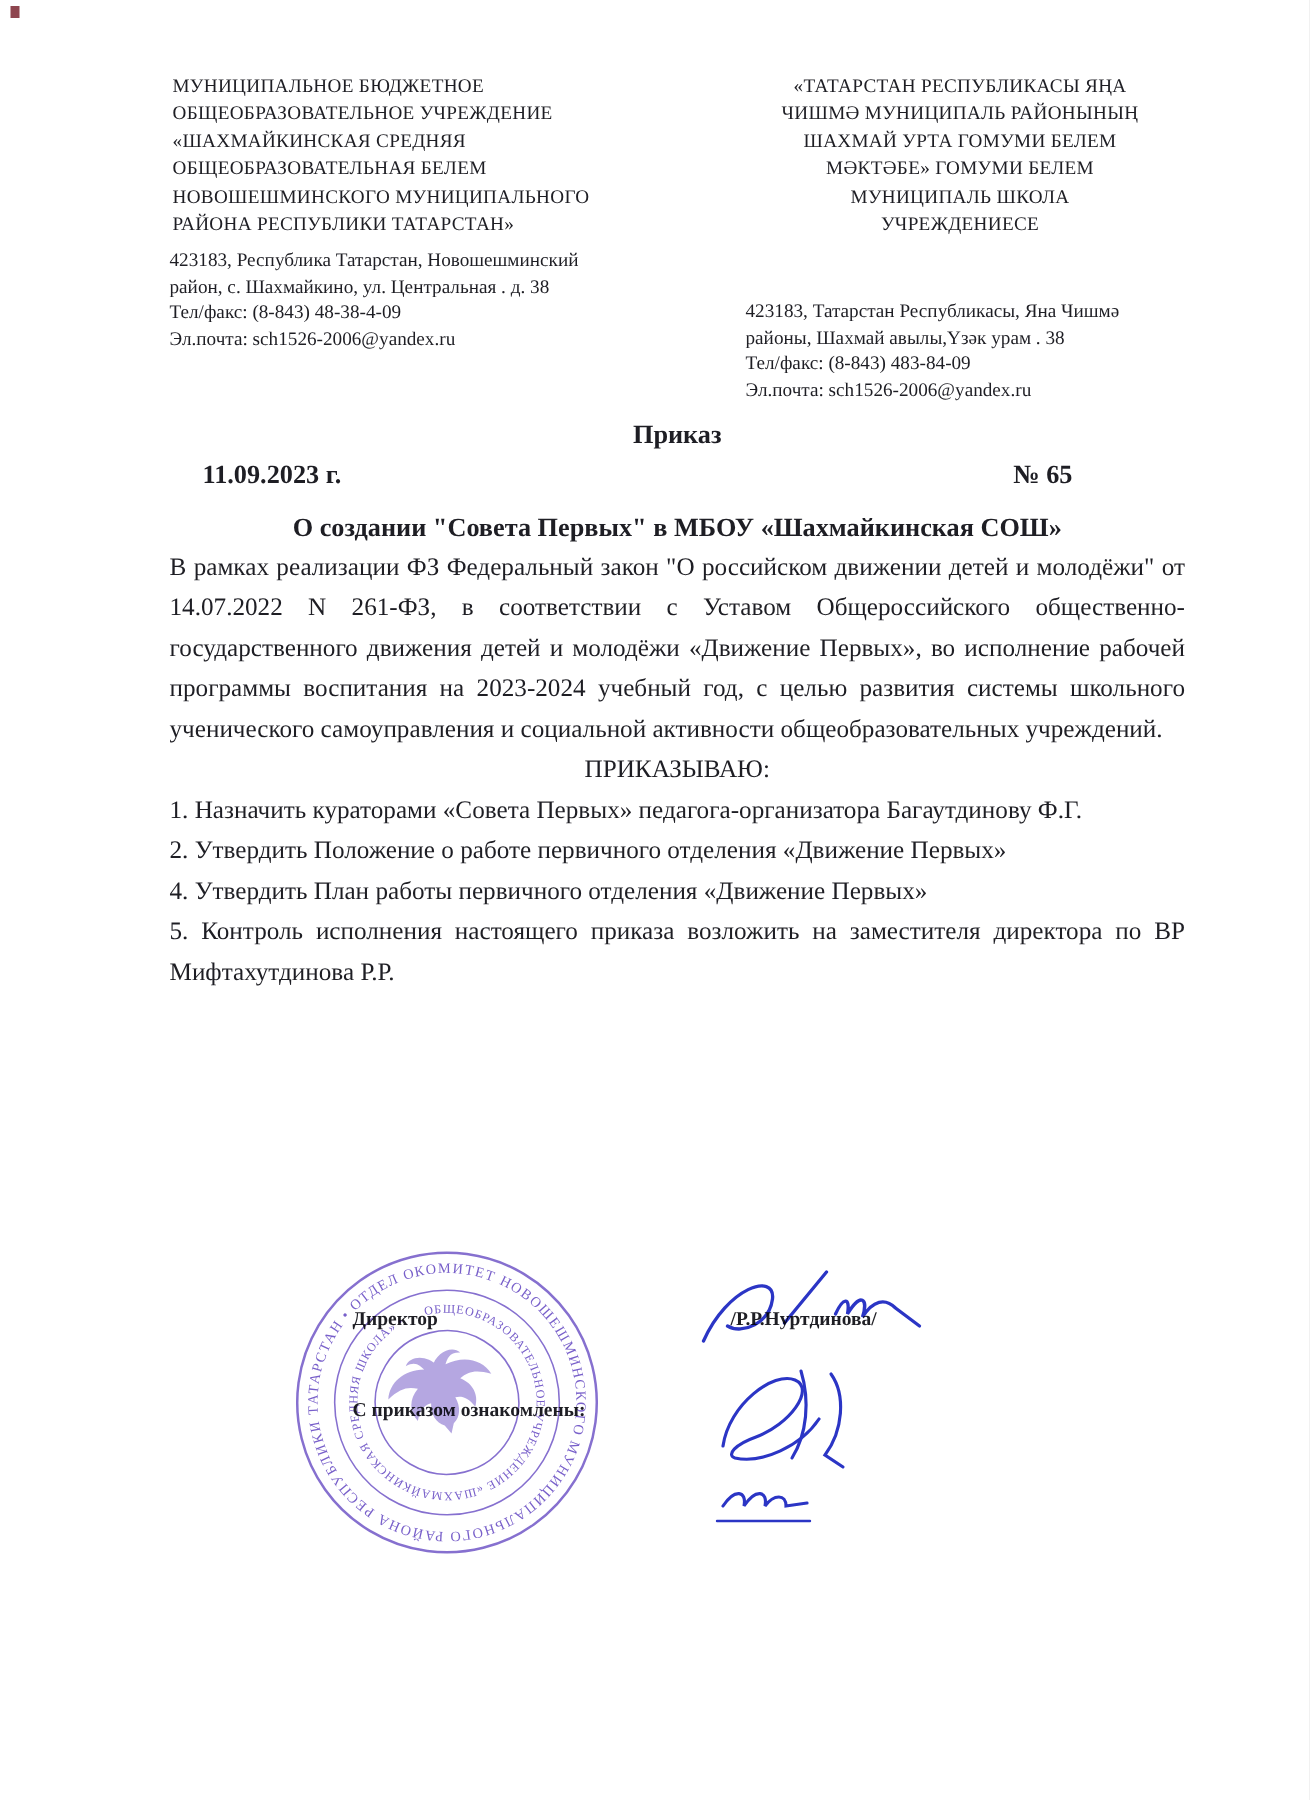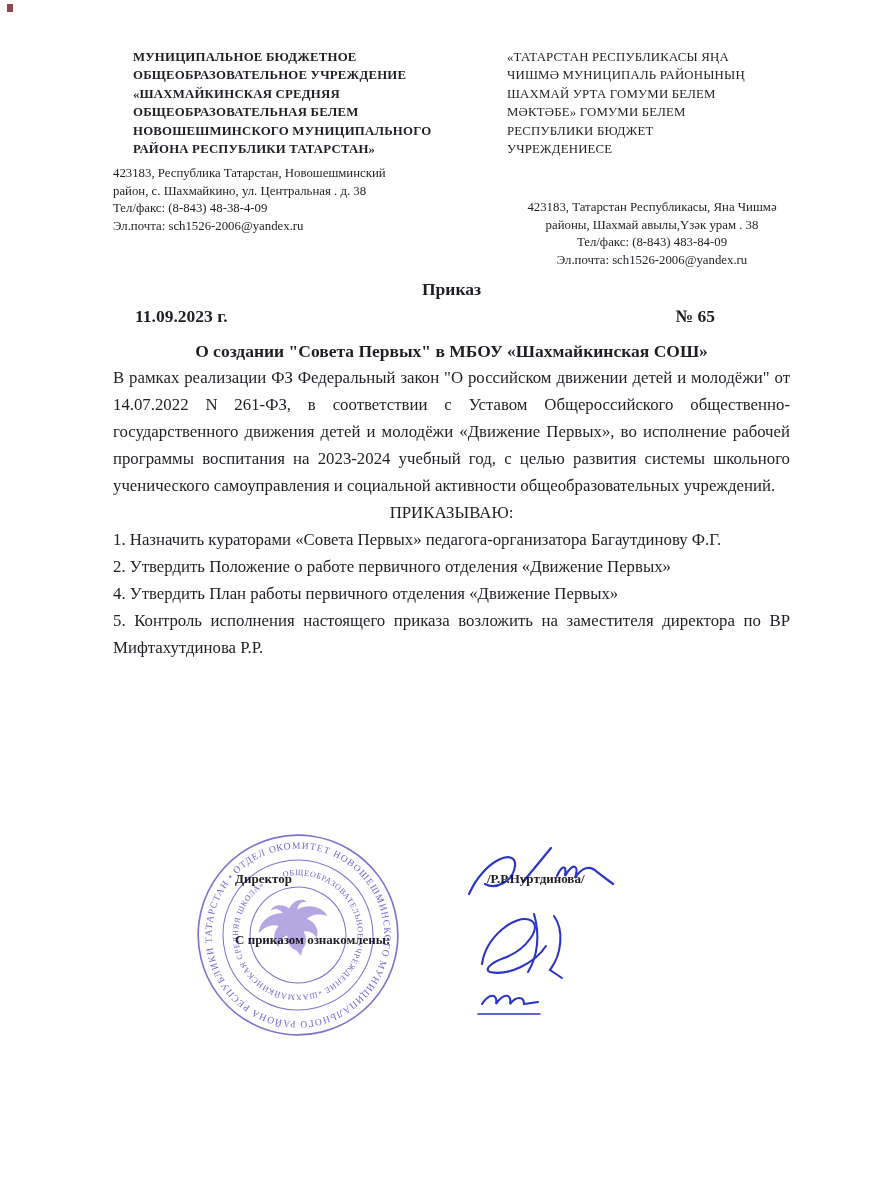--- a/index.html
+++ b/index.html
@@ -3,25 +3,25 @@
 <meta charset="utf-8">
 <style>
   html,body{margin:0;padding:0;background:#e8e8e8;}
   .page{
     position:relative;width:873px;height:1200px;background:#ffffff;
     margin:0 auto;overflow:hidden;
     font-family:"Liberation Serif","DejaVu Serif",serif;color:#1e1e24;
   }
   .corner-mark{position:absolute;left:7px;top:4px;width:6px;height:8px;background:#7a2430;opacity:.85;}
   .lh-block{position:absolute;font-size:12.8px;line-height:18.4px;letter-spacing:.2px;}
-  .lh-left{left:133px;top:48px;width:360px;font-weight:bold;}
-  .lh-right{left:507px;top:48px;width:310px;}
+  .lh-left{left:115px;top:48px;width:360px;}
+  .lh-right{left:485px;top:48px;width:310px;text-align:center;}
   .addr-block{position:absolute;font-size:12.8px;line-height:17.6px;}
   .addr-left{left:113px;top:165px;width:370px;}
-  .addr-right{left:497px;top:199px;width:310px;text-align:center;}
+  .addr-right{left:497px;top:199px;width:310px;}
   .doc-type{position:absolute;left:113px;top:279px;width:677px;text-align:center;font-weight:bold;font-size:17.5px;}
   .date-row{position:absolute;left:135px;top:306px;width:580px;display:flex;justify-content:space-between;font-weight:bold;font-size:17.5px;}
   .subject{position:absolute;left:113px;top:341px;width:677px;text-align:center;font-weight:bold;font-size:17.5px;}
   .body-col{position:absolute;left:113px;top:364px;width:677px;font-size:16.8px;line-height:27px;text-align:justify;}
   .body-col p{margin:0;}
   .resolution{margin-top:23px;text-align:center;}
   .item-1{margin-top:26px;}
   .item-2{margin-top:21px;}
   .item-3{margin-top:23px;}
   .item-4{margin-top:21px;}
@@ -48,21 +48,21 @@
     <div>ОБЩЕОБРАЗОВАТЕЛЬНАЯ БЕЛЕМ</div>
     <div>НОВОШЕШМИНСКОГО МУНИЦИПАЛЬНОГО</div>
     <div>РАЙОНА РЕСПУБЛИКИ ТАТАРСТАН»</div>
   </div>
 
   <div class="lh-block lh-right">
     <div>«ТАТАРСТАН РЕСПУБЛИКАСЫ ЯҢА</div>
     <div>ЧИШМӘ МУНИЦИПАЛЬ РАЙОНЫНЫҢ</div>
     <div>ШАХМАЙ УРТА ГОМУМИ БЕЛЕМ</div>
     <div>МӘКТӘБЕ»  ГОМУМИ БЕЛЕМ</div>
-    <div>РЕСПУБЛИКИ БЮДЖЕТ</div>
+    <div>МУНИЦИПАЛЬ ШКОЛА</div>
     <div>УЧРЕЖДЕНИЕСЕ</div>
   </div>
 
   <div class="addr-block addr-left">
     <div>423183, Республика Татарстан, Новошешминский</div>
     <div>район, с. Шахмайкино, ул. Центральная . д. 38</div>
     <div>Тел/факс: (8-843) 48-38-4-09</div>
     <div>Эл.почта: sch1526-2006@yandex.ru</div>
   </div>
   <div class="addr-block addr-right">

